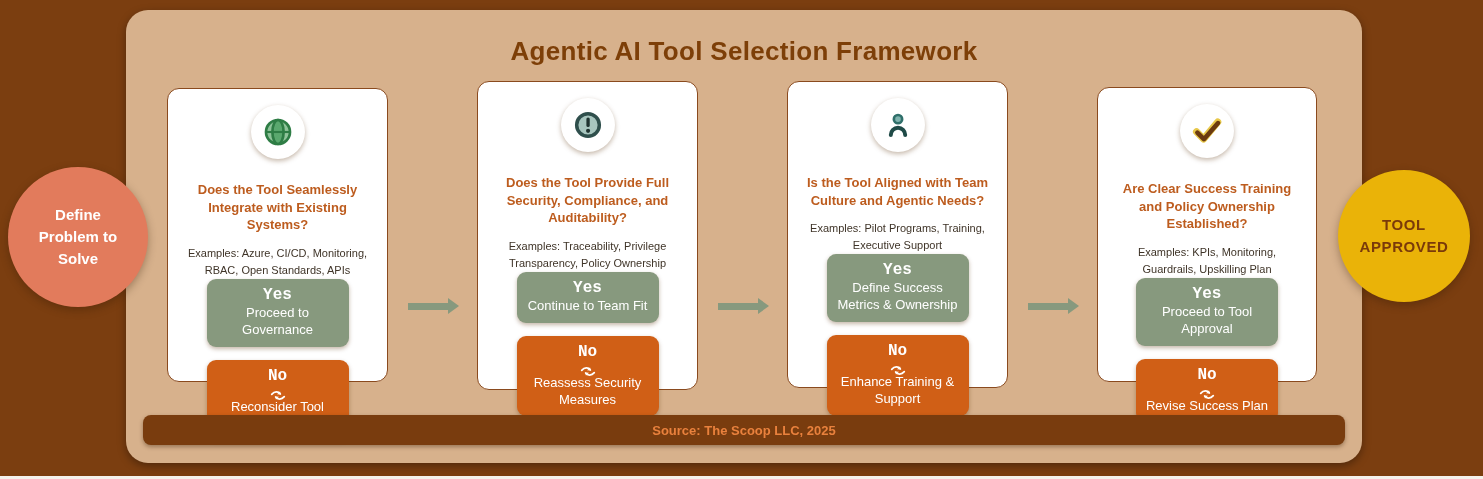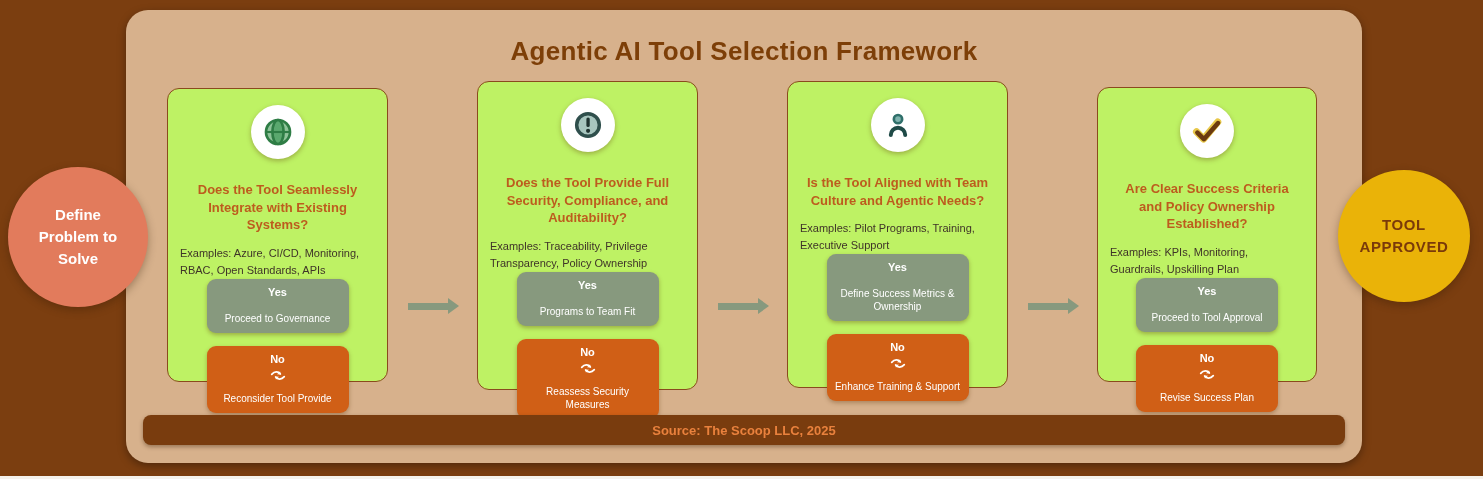--- a/index.html
+++ b/index.html
@@ -21,21 +21,21 @@
     z-index: 1;
   }
   .title {
     position: absolute; top: 26px; left: 0; width: 100%;
     text-align: center; font-size: 26px; font-weight: bold;
     color: #7d3f08; letter-spacing: 0.3px;
   }
   
   .card {
     position: absolute;
-    background: #bef264;
+    background: #ffffff;
     border: 1.5px solid #8a4a1e;
     border-radius: 12px;
     display: flex; flex-direction: column; align-items: center;
     padding: 16px 10px 18px 10px;
   }
   .card1 { left: 41px;  top: 78px; width: 221px; height: 294px; }
   .card2 { left: 351px; top: 71px; width: 221px; height: 309px; }
   .card3 { left: 661px; top: 71px; width: 221px; height: 307px; }
   .card4 { left: 971px; top: 77px; width: 220px; height: 295px; }
   .icon-circle {
@@ -46,34 +46,34 @@
     margin-bottom: 22px;
     flex-shrink: 0;
   }
   .question {
     font-size: 13px; font-weight: bold; color: #bd5c1e;
     text-align: center; line-height: 1.35;
     padding: 0 4px; margin-bottom: 11px;
   }
   .examples {
     font-size: 11px; color: #3f3428;
-    text-align: left; line-height: 1.55;
+    text-align: center; line-height: 1.55;
     padding: 0 2px;
   }
   .btn {
     width: 142px; border-radius: 9px;
     color: #ffffff; text-align: center;
     padding: 7px 8px 8px 8px;
     box-shadow: 0 2px 4px rgba(90,50,10,0.35);
     cursor: pointer;
   }
   .btn-yes { background: #87997e; margin-top: auto; }
   .btn-no  { background: #d05f16; margin-top: 13px; }
-  .btn-label  { font-size: 11px; font-weight: bold; display: block; }
-  .btn-action { font-size: 10px; display: block; margin-top: 14px; line-height: 1.3; }
+  .btn-label  { font-size: 16px; font-weight: bold; display: block; font-family: Liberation Mono, monospace; }
+  .btn-action { font-size: 13px; display: block; margin-top: 1px; line-height: 1.3; }
   .redo-icon { display: block; height: 11px; margin-top: 2px; }
   
   .flow-arrow {
     position: absolute; top: 293px; width: 40px; height: 7px;
     background: #87997e;
   }
   .flow-arrow::after {
     content: ""; position: absolute; left: 100%; top: -5px;
     border-left: 11px solid #87997e;
     border-top: 8.5px solid transparent;
@@ -149,21 +149,21 @@
       <svg width="32" height="32" viewBox="0 0 24 24">
         <circle cx="12" cy="12" r="8.5" fill="#a8c6bf" stroke="#2f4f4c" stroke-width="2.6"></circle>
         <rect x="10.8" y="6.3" width="2.5" height="7.2" rx="1.2" fill="#1f3330"></rect>
         <circle cx="12.05" cy="16.4" r="1.55" fill="#1f3330"></circle>
       </svg>
     </div>
     <div class="question">Does the Tool Provide Full Security, Compliance, and Auditability?</div>
     <div class="examples">Examples: Traceability, Privilege Transparency, Policy Ownership</div>
     <div class="btn btn-yes">
       <span class="btn-label">Yes</span>
-      <span class="btn-action">Programs to Team Fit</span>
+      <span class="btn-action">Continue to Team Fit</span>
     </div>
     <div class="btn btn-no">
       <span class="btn-label">No</span>
       <span class="redo-icon">
         <svg width="18" height="11" viewBox="0 0 22 14">
           <path d="M3 5.5 C6.5 1.5, 11.5 1.5, 14 5" stroke="#fff" stroke-width="2.2" fill="none" stroke-linecap="round"></path>
           <polygon points="14.8,5.8 9.8,5.4 13.6,1.9" fill="#fff"></polygon>
           <path d="M19 8.5 C15.5 12.5, 10.5 12.5, 8 9" stroke="#fff" stroke-width="2.2" fill="none" stroke-linecap="round"></path>
           <polygon points="7.2,8.2 12.2,8.6 8.4,12.1" fill="#fff"></polygon>
         </svg>
@@ -199,21 +199,21 @@
     </div>
   </div>
 
   <div class="card card4">
     <div class="icon-circle">
       <svg width="34" height="34" viewBox="0 0 24 24">
         <path d="M4.6 12.6 l5 5 L19.6 5.7" fill="none" stroke="#e8c84a" stroke-width="5" stroke-linecap="round" stroke-linejoin="round"></path>
         <path d="M5.2 13.2 l4.6 4.6 L19.8 6.4" fill="none" stroke="#6b3a10" stroke-width="3.2" stroke-linecap="round" stroke-linejoin="round"></path>
       </svg>
     </div>
-    <div class="question">Are Clear Success Criteria and Policy Ownership Established?</div>
+    <div class="question">Are Clear Success Training and Policy Ownership Established?</div>
     <div class="examples">Examples: KPIs, Monitoring, Guardrails, Upskilling Plan</div>
     <div class="btn btn-yes">
       <span class="btn-label">Yes</span>
       <span class="btn-action">Proceed to Tool Approval</span>
     </div>
     <div class="btn btn-no">
       <span class="btn-label">No</span>
       <span class="redo-icon">
         <svg width="18" height="11" viewBox="0 0 22 14">
           <path d="M3 5.5 C6.5 1.5, 11.5 1.5, 14 5" stroke="#fff" stroke-width="2.2" fill="none" stroke-linecap="round"></path>

